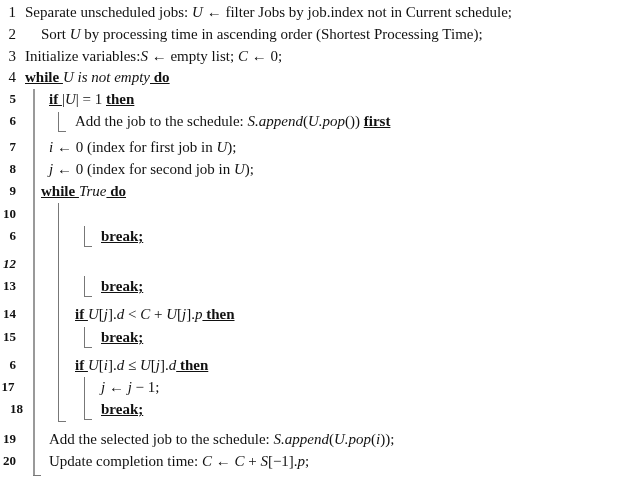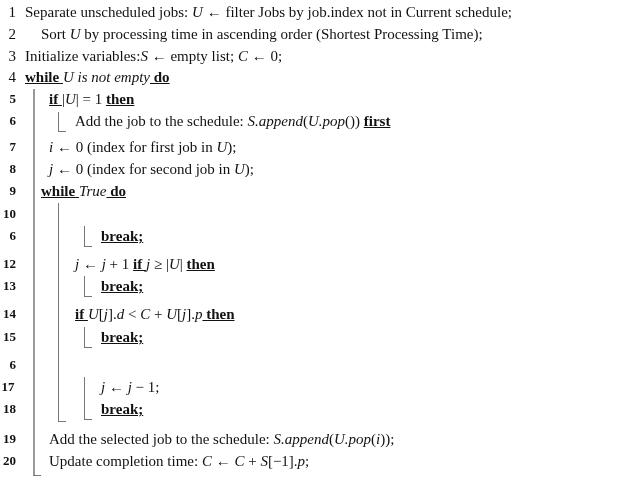--- a/index.html
+++ b/index.html
@@ -34,32 +34,32 @@
     <div class="tx" style="top: 110px; left: 75px;"><span>Add the job to the schedule: </span><i>S.append</i><span>(</span><i>U.pop</i><span>()) </span><b>first</b></div>
     <div class="ln" style="top: 136px;">7</div>
     <div class="tx" style="top: 136px; left: 49px;"><i>i</i><span> ← 0 (index for first job in </span><i>U</i><span>);</span></div>
     <div class="ln" style="top: 158px;">8</div>
     <div class="tx" style="top: 158px; left: 49px;"><i>j</i><span> ← 0 (index for second job in </span><i>U</i><span>);</span></div>
     <div class="ln" style="top: 180px;">9</div>
     <div class="tx" style="top: 180px; left: 41px;"><b>while </b><i>True</i><b> do</b></div>
     <div class="ln" style="top: 203px;">10</div>
     <div class="ln" style="top: 225px;">6</div>
     <div class="tx" style="top: 225px; left: 101px;"><b>break;</b></div>
-    <div class="ln" style="top: 253px;">12</div>
-    <div class="tx" style="top: 253px; left: 75px;"><i>j</i><span> ← </span><i>j</i><span> + 1 </span><b>if </b><i>j</i><span> ≥ |</span><i>U</i><span>| </span><b>then</b></div>
+    <div class="ln" style="top: 253px; font-style: italic;">12</div>
     <div class="ln" style="top: 275px;">13</div>
     <div class="tx" style="top: 275px; left: 101px;"><b>break;</b></div>
     <div class="ln" style="top: 303px;">14</div>
     <div class="tx" style="top: 303px; left: 75px;"><b>if </b><i>U</i><span>[</span><i>j</i><span>].</span><i>d</i><span> &lt; </span><i>C</i><span> + </span><i>U</i><span>[</span><i>j</i><span>].</span><i>p</i><b> then</b></div>
     <div class="ln" style="top: 326px;">15</div>
     <div class="tx" style="top: 326px; left: 101px;"><b>break;</b></div>
     <div class="ln" style="top: 354px;">6</div>
+    <div class="tx" style="top: 354px; left: 75px;"><b>if </b><i>U</i><span>[</span><i>i</i><span>].</span><i>d</i><span> ≤ </span><i>U</i><span>[</span><i>j</i><span>].</span><i>d</i><b> then</b></div>
     <div class="ln" style="top: 376px; text-align: center;">17</div>
     <div class="tx" style="top: 376px; left: 101px;"><i>j</i><span> ← </span><i>j</i><span> − 1;</span></div>
-    <div class="ln" style="top: 398px;">18</div>
+    <div class="ln" style="top: 398px; margin-left: 7px;">18</div>
     <div class="tx" style="top: 398px; left: 101px;"><b>break;</b></div>
     <div class="ln" style="top: 428px;">19</div>
     <div class="tx" style="top: 428px; left: 49px;"><span>Add the selected job to the schedule: </span><i>S.append</i><span>(</span><i>U.pop</i><span>(</span><i>i</i><span>));</span></div>
     <div class="ln" style="top: 450px;">20</div>
     <div class="tx" style="top: 450px; left: 49px;"><span>Update completion time: </span><i>C</i><span> ← </span><i>C</i><span> + </span><i>S</i><span>[−1].</span><i>p</i><span>;</span></div>
     <div class="vbar outer" style="left: 33px; top: 89px; height: 386px;"></div>
     <div class="foot" style="left: 33px; top: 475px; width: 8px;"></div>
     <div class="vbar " style="left: 58px; top: 112px; height: 19px;"></div>
     <div class="foot" style="left: 58px; top: 131px; width: 8px;"></div>
     <div class="vbar " style="left: 58px; top: 203px; height: 218px;"></div>

